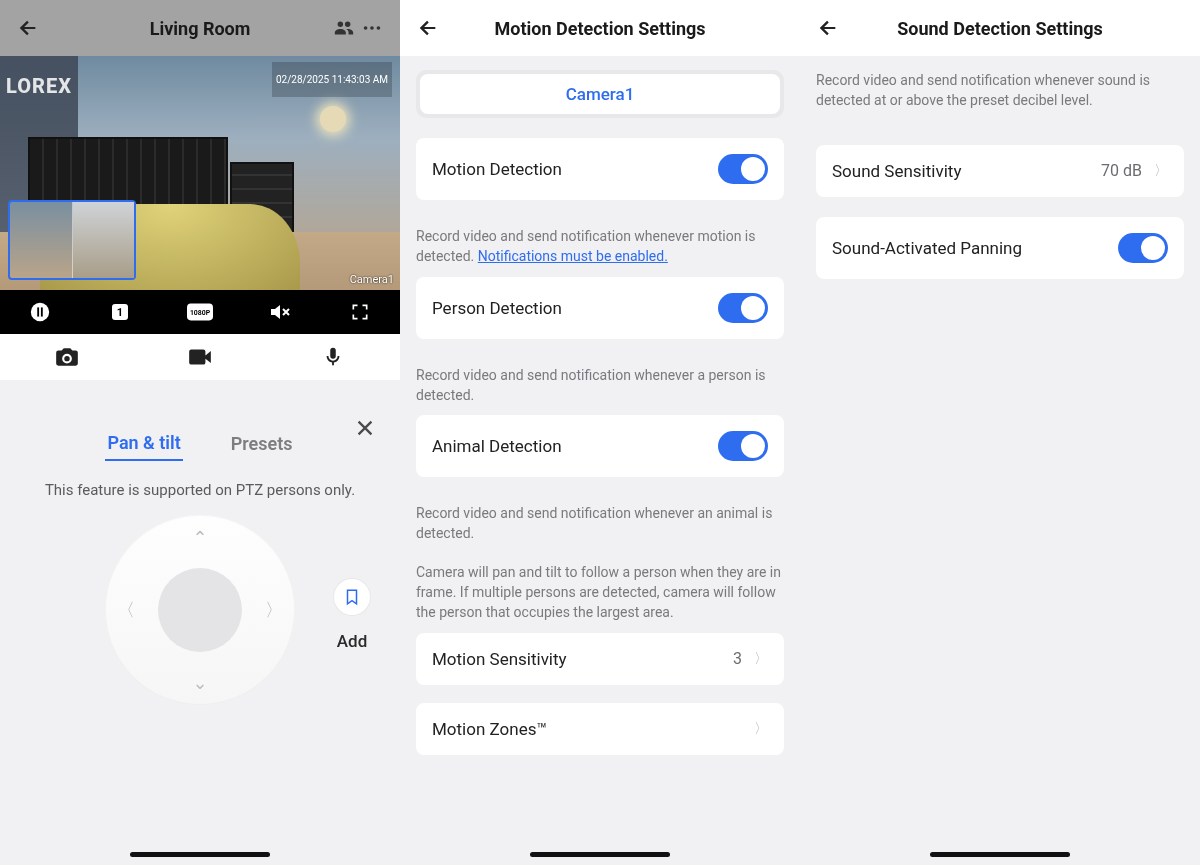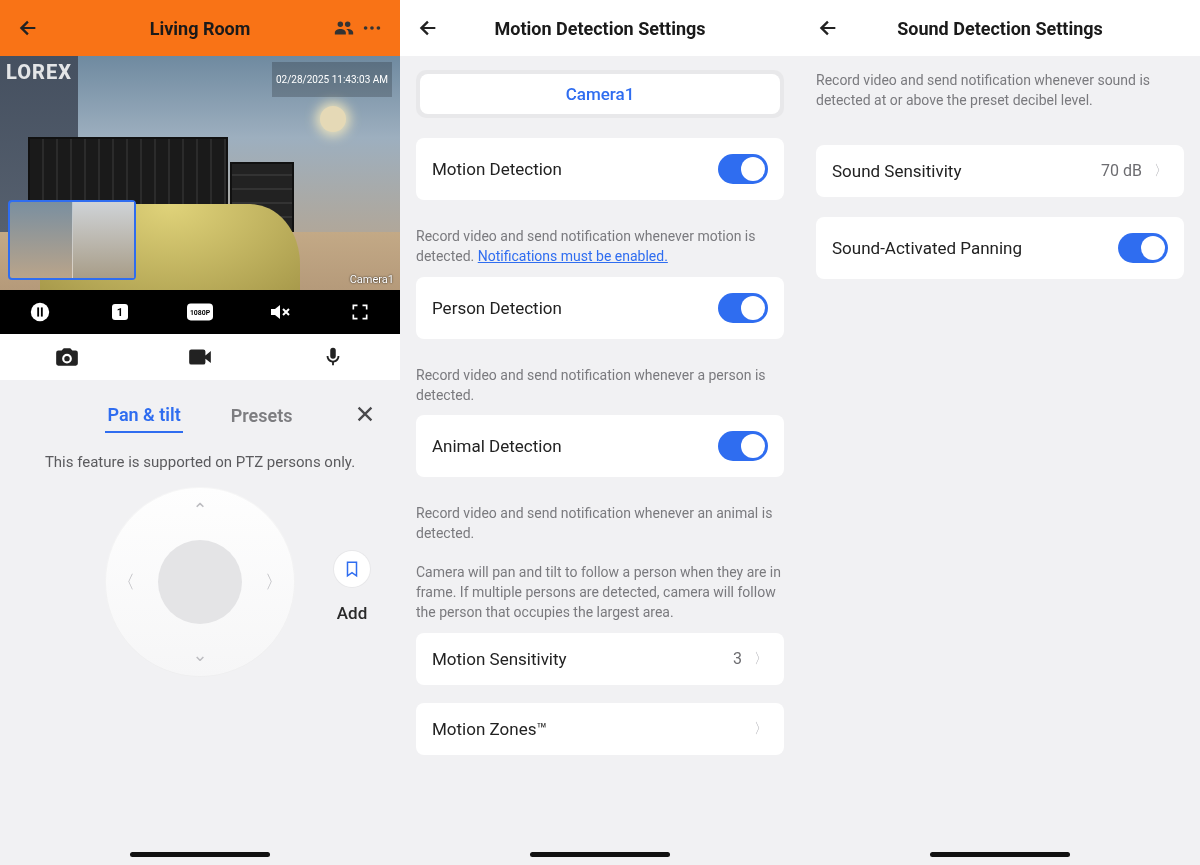--- a/index.html
+++ b/index.html
@@ -15,21 +15,21 @@
     width: 400px;
     height: 865px;
     background: #f1f1f3;
     position: relative;
     display: flex;
     flex-direction: column;
   }
   
   .topbar {
     height: 56px;
-    background: #f97316;
+    background: #a3a3a3;
     display: flex;
     align-items: center;
     padding: 0 14px;
     position: relative;
   }
   .topbar .title {
     position: absolute;
     left: 0; right: 0;
     text-align: center;
     font-weight: 700;
@@ -45,21 +45,21 @@
   .topbar .spacer { flex:1; }
   .svgico { width:22px; height:22px; }
   
   .video {
     height: 234px;
     background: linear-gradient(180deg,#6f8aa0 0%, #9dafbf 35%, #bca283 100%);
     position: relative;
     overflow:hidden;
   }
   .brand {
-    position:absolute; top:4px; left:6px;
+    position:absolute; top:18px; left:6px;
     color:#fff; font-weight:800; font-size:20px; letter-spacing:1px;
     opacity:0.85;
   }
   .timestamp {
     position:absolute; top:6px; right:8px;
     color:#fff; font-size:10px;
     background:rgba(0,0,0,0.2); padding:12px 4px;
   }
   .cam-label {
     position:absolute; bottom:4px; right:6px;
@@ -112,21 +112,21 @@
     margin-top:18px;
     display:flex;
     align-items:center;
     gap:46px;
     padding:0 26px;
     justify-content:center;
     position:relative;
   }
   .pttabs .closebtn{ position:absolute; right:24px; cursor:pointer;}
   .tab {
-    font-size:18px; font-weight:600; color:#7d7d80; padding:6px 2px; cursor:pointer;
+    font-size:18px; font-weight:600; color:#7d7d80; padding:6px 2px; cursor:pointer;margin-top:28px;
   }
   .tab.active { color:#2f6df0; border-bottom:2px solid #2f6df0;}
   .note {
     margin:20px 0 10px;
     text-align:center;
     color:#5b5b5e;
     font-size:15px;
   }
   .dpad-wrap{
     position:relative;

